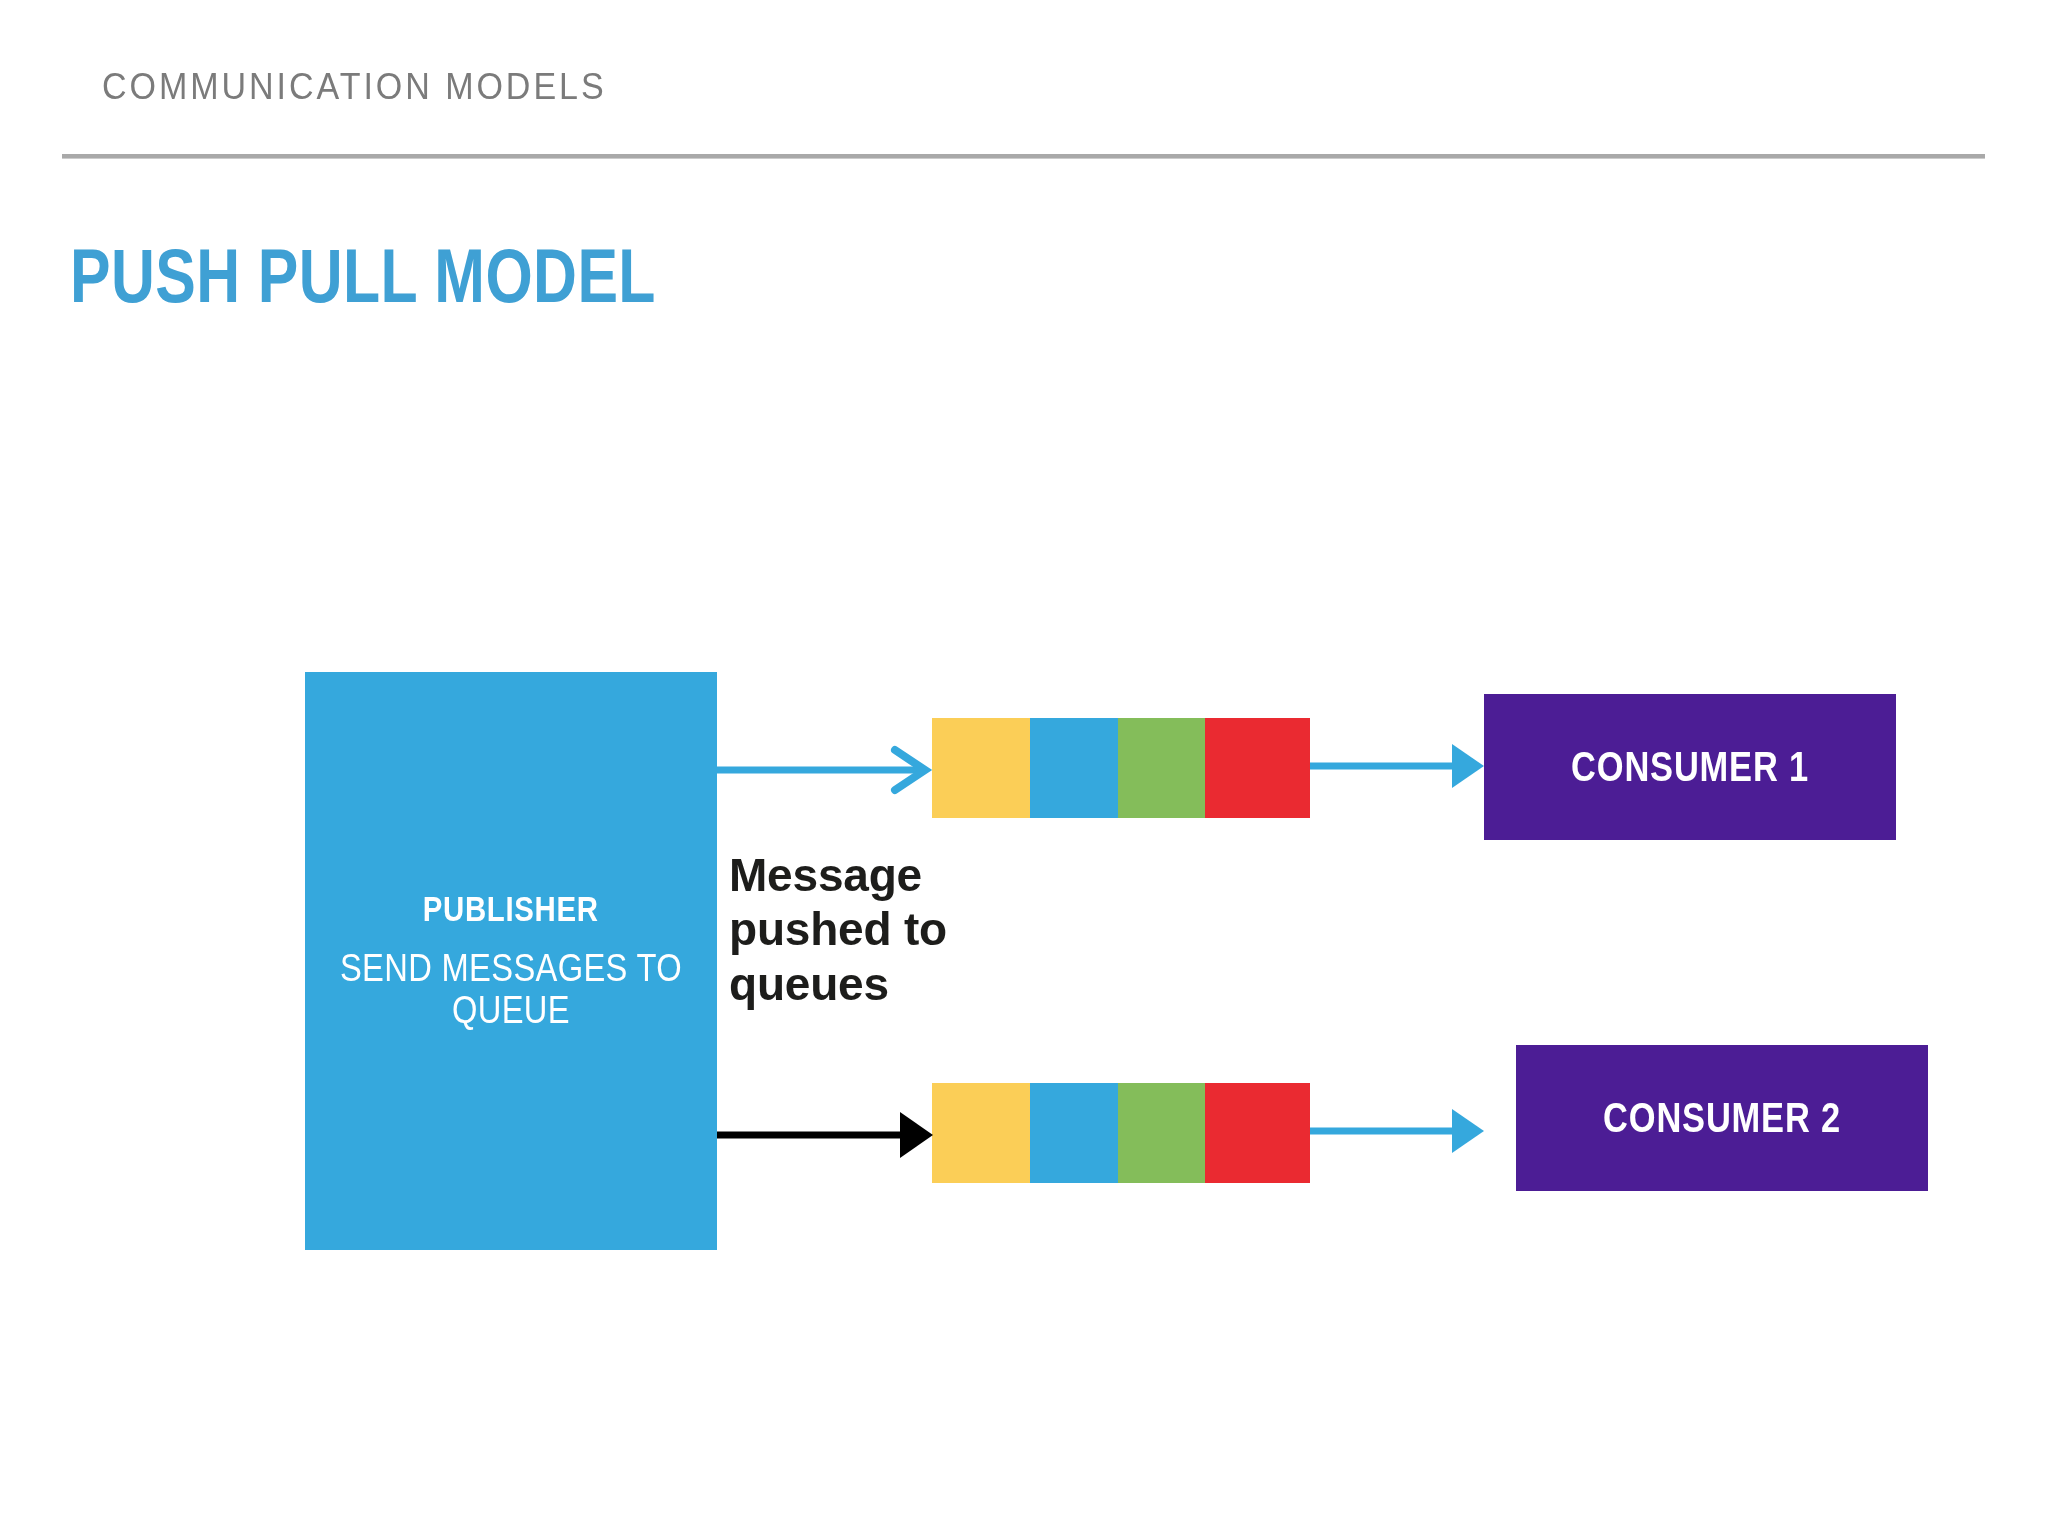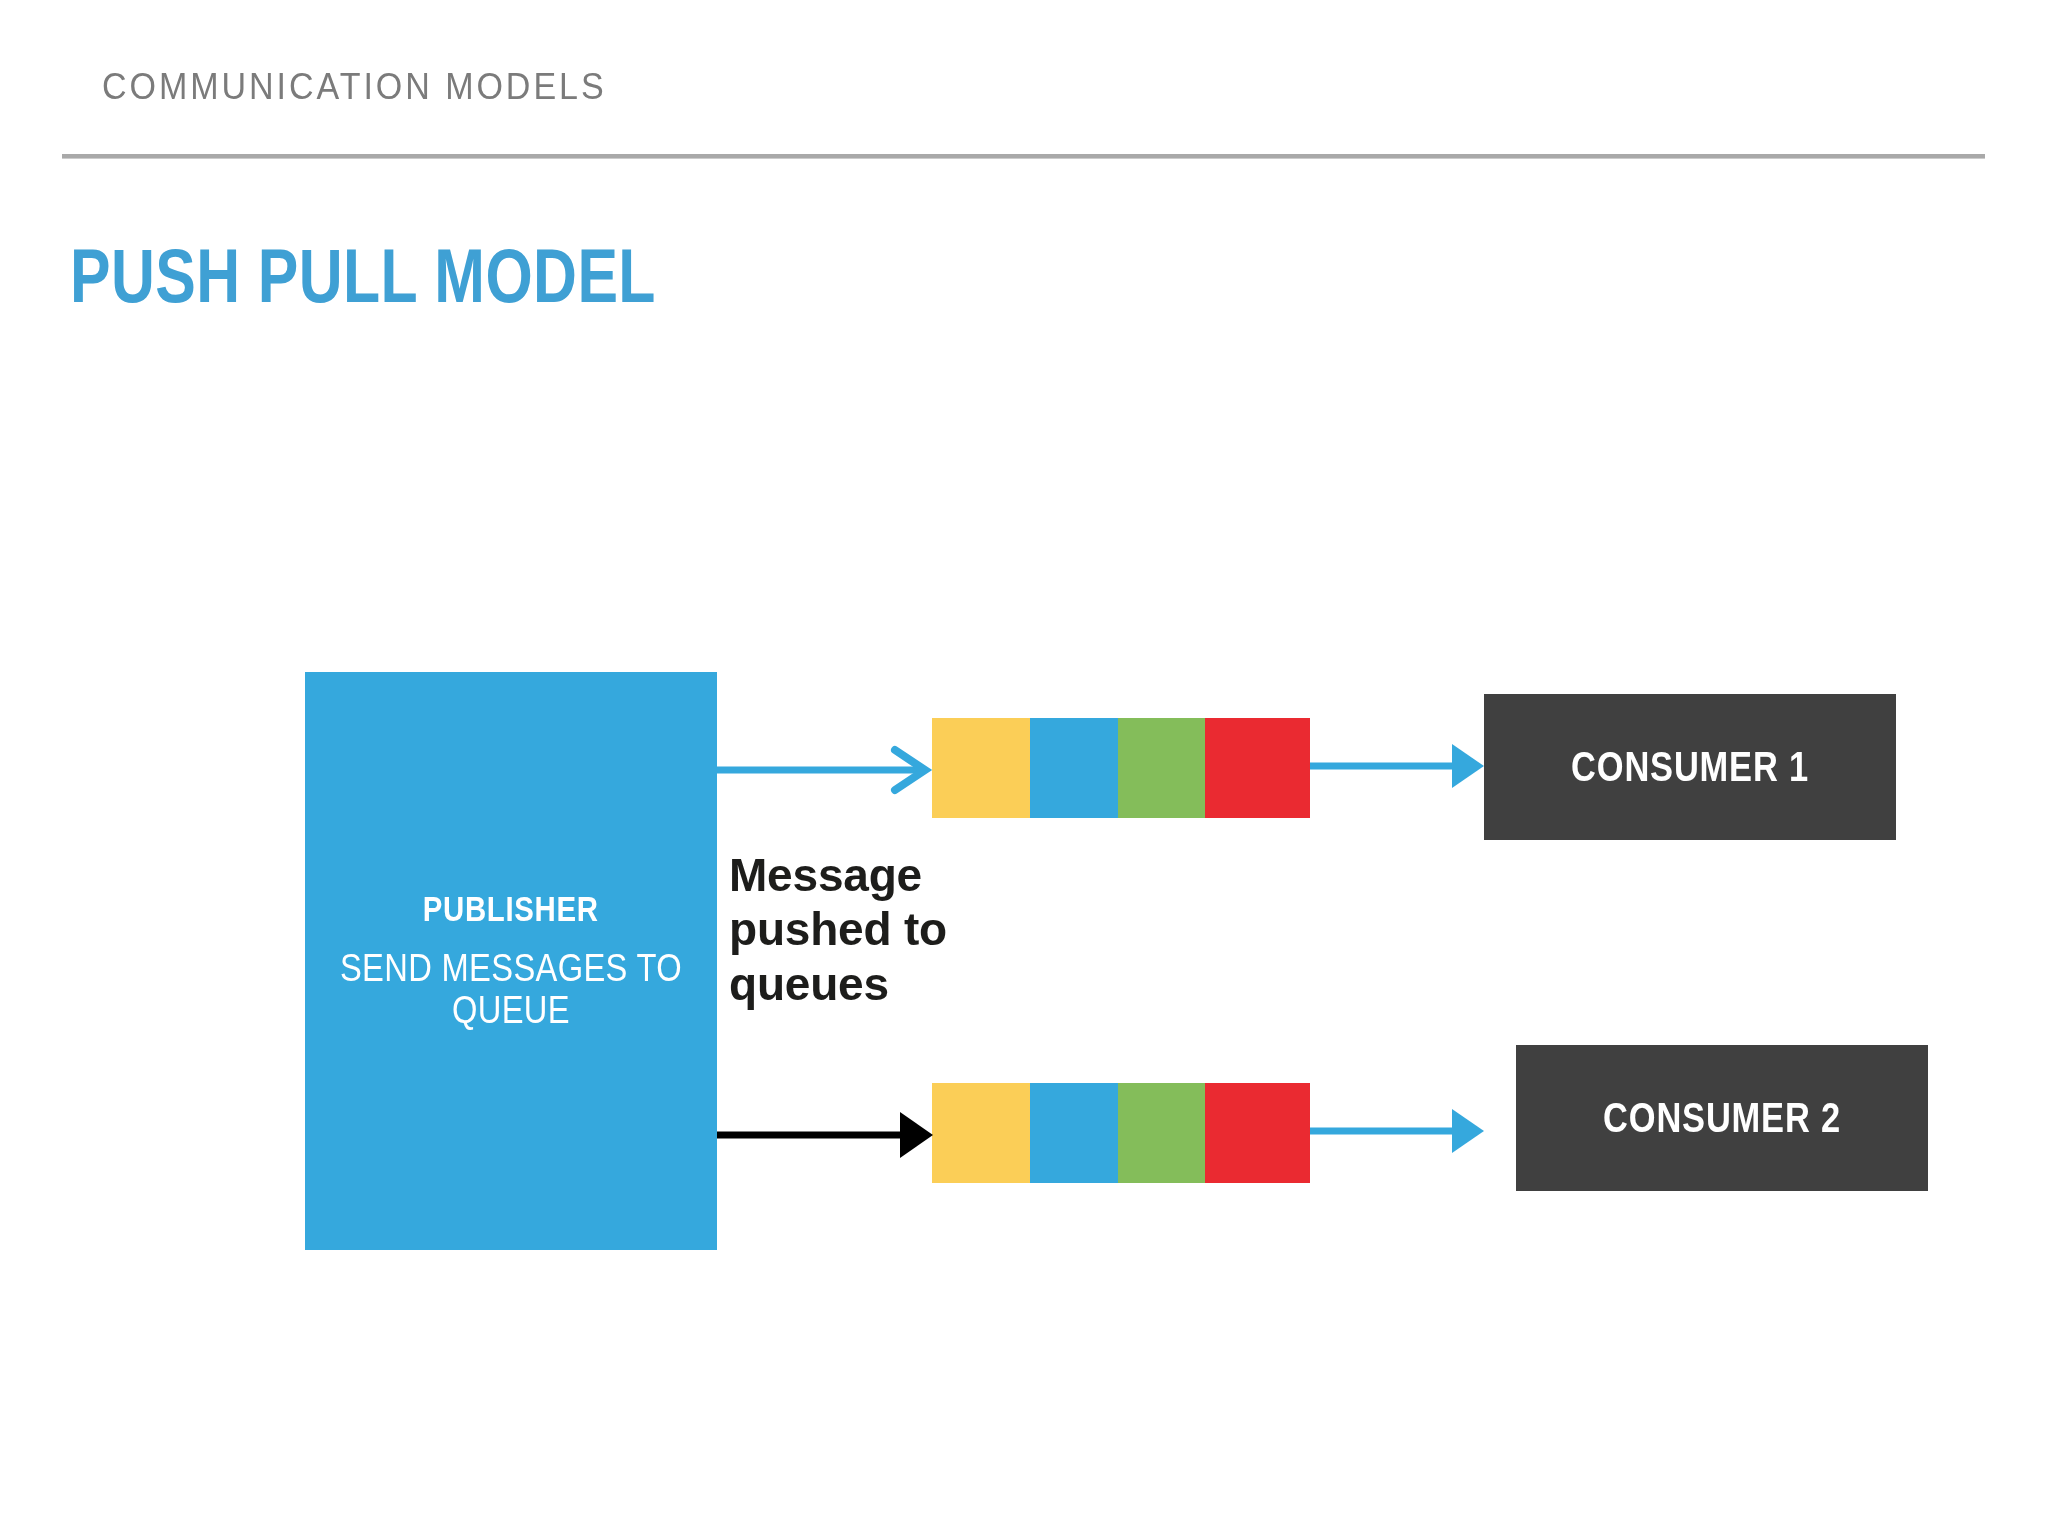--- a/index.html
+++ b/index.html
@@ -119,21 +119,21 @@
   .queue .seg.red    { background: #ea2a31; }
 
   #queue-1 { left: 932px; top: 718px; width: 378px; }
   #queue-2 { left: 932px; top: 1083px; width: 378px; }
 
   
   .consumer-box {
     position: absolute;
     width: 412px;
     height: 146px;
-    background: #404040;
+    background: #4c1d95;
     display: flex;
     align-items: center;
     justify-content: center;
   }
   #consumer-1 { left: 1484px; top: 694px; }
   #consumer-2 { left: 1484px; top: 1045px; margin-left: 32px; }
   .consumer-label {
     color: #ffffff;
     font-size: 42px;
     font-weight: 700;

